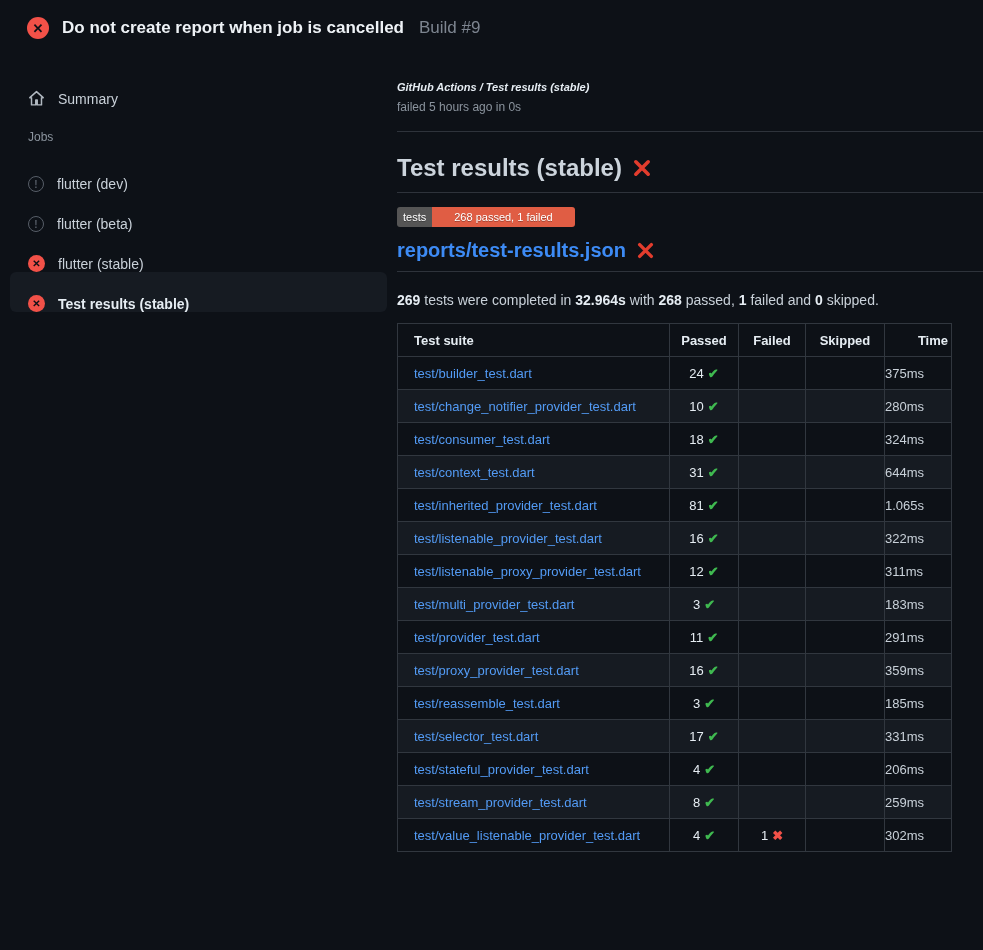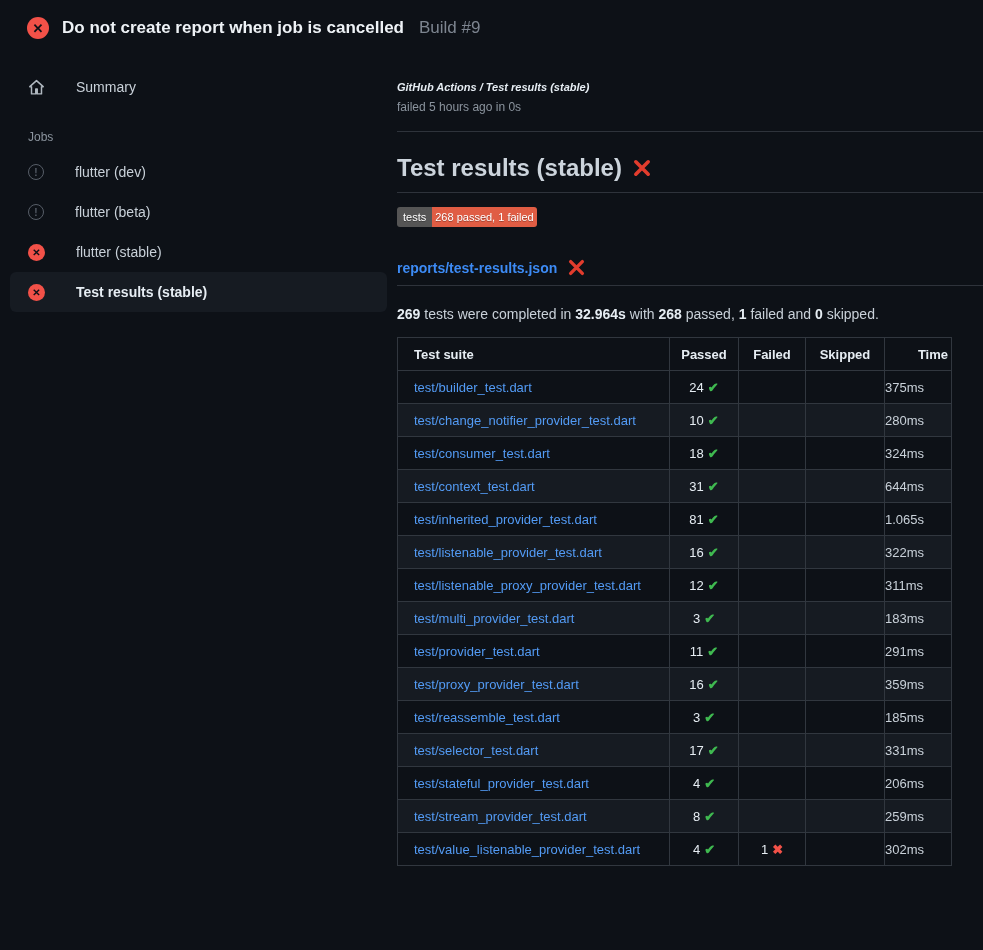--- a/index.html
+++ b/index.html
@@ -29,21 +29,21 @@
   .app-build { font-size:17px; font-weight:400; color:#7d8590; margin-left:2px; }
 
   
   .layout { display:flex; align-items:flex-start; }
   .sidebar { width:397px; flex-shrink:0; padding-top:16px; }
   .main { flex:1; min-width:0; padding-top:16px; }
 
   
   .side-item {
     margin:0 10px; height:40px; border-radius:6px;
-    display:flex; align-items:center; gap:31px;
+    display:flex; align-items:flex-end; gap:13px;
     padding-left:18px;
     font-size:14px; color:#c9d1d9;
     cursor:pointer;
   }
   .side-item.selected { background:#161b22; font-weight:700; color:#e6edf3; }
   .jobs-label { margin:23px 0 8px 28px; font-size:12px; color:#8b949e; }
   .warn-circle {
     width:16px; height:16px; border-radius:50%;
     border:1.5px solid #575e68; color:#575e68;
     display:inline-flex; align-items:center; justify-content:center;
@@ -59,25 +59,25 @@
   .section-title {
     display:flex; align-items:center; gap:11px;
     font-size:24px; font-weight:600; color:#ccd4dc;
     margin-top:22px;
   }
   .cross-svg { width:18px; height:18px; }
   .rule-2 { margin-top:10px; }
   .badge { display:inline-flex; margin-top:14px; border-radius:3px; overflow:hidden;
            font-size:11px; line-height:1; color:#fff; text-shadow:0 1px 0 rgba(0,0,0,.3); }
   .badge-key   { background:var(--badge-gray,#555); padding:5px 6px 4px; }
-  .badge-value { background:var(--badge-red,#e05d44); padding:5px 3px 4px; }
+  .badge-value { background:var(--badge-red,#e05d44); padding:5px 22px 4px; }
   .report-title {
     display:flex; align-items:center; gap:11px;
-    font-size:14px; font-weight:700; color:var(--blue-strong,#3d8bf5);
-    margin-top:32px; cursor:pointer;
+    font-size:20px; font-weight:700; color:var(--blue-strong,#3d8bf5);
+    margin-top:12px; cursor:pointer;
   }
   .report-title .cross-svg { width:17px; height:17px; }
   .rule-3 { margin-top:9px; }
   .summary-line { font-size:14px; color:#c9d1d9; margin-top:20px; }
   .summary-line b { color:#e6edf3; }
 
   
   table.results {
     border-collapse:collapse; table-layout:fixed;
     width:554px; margin-top:15px;

